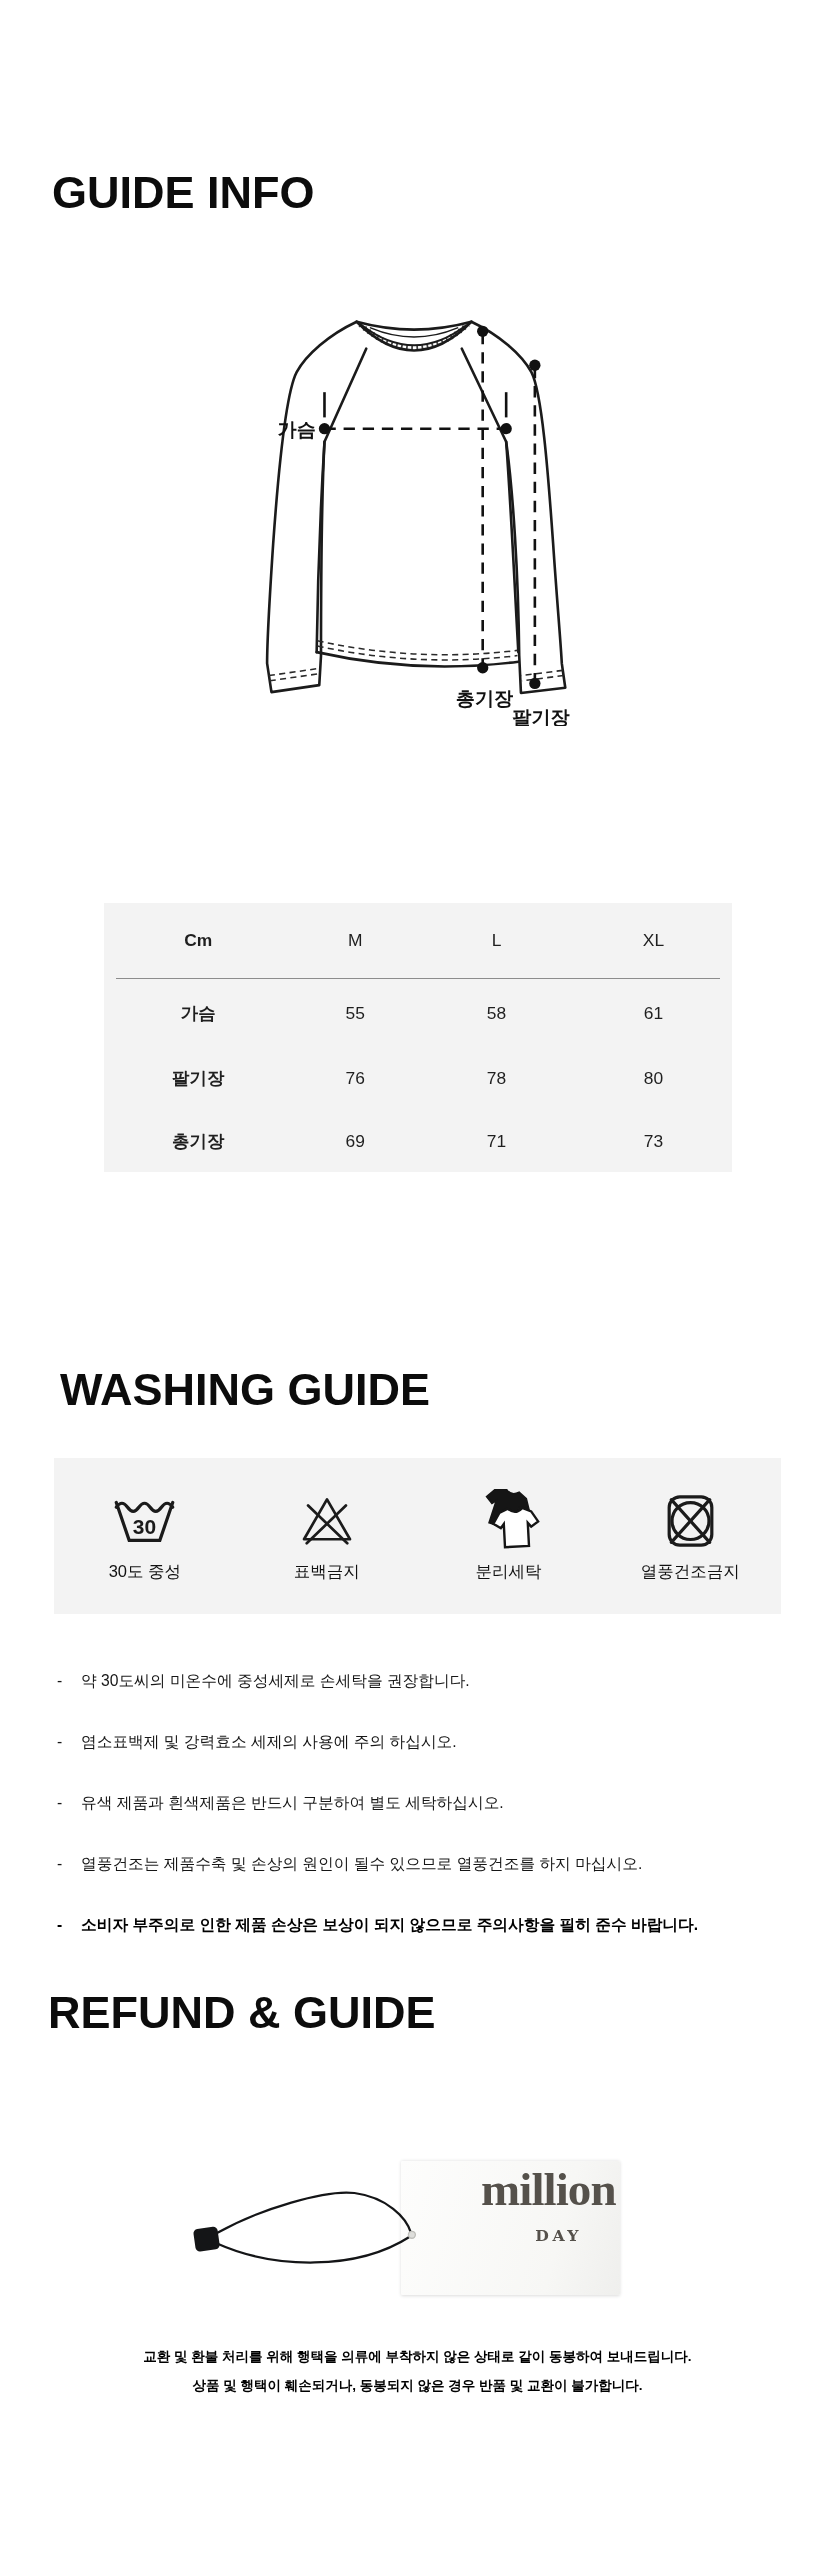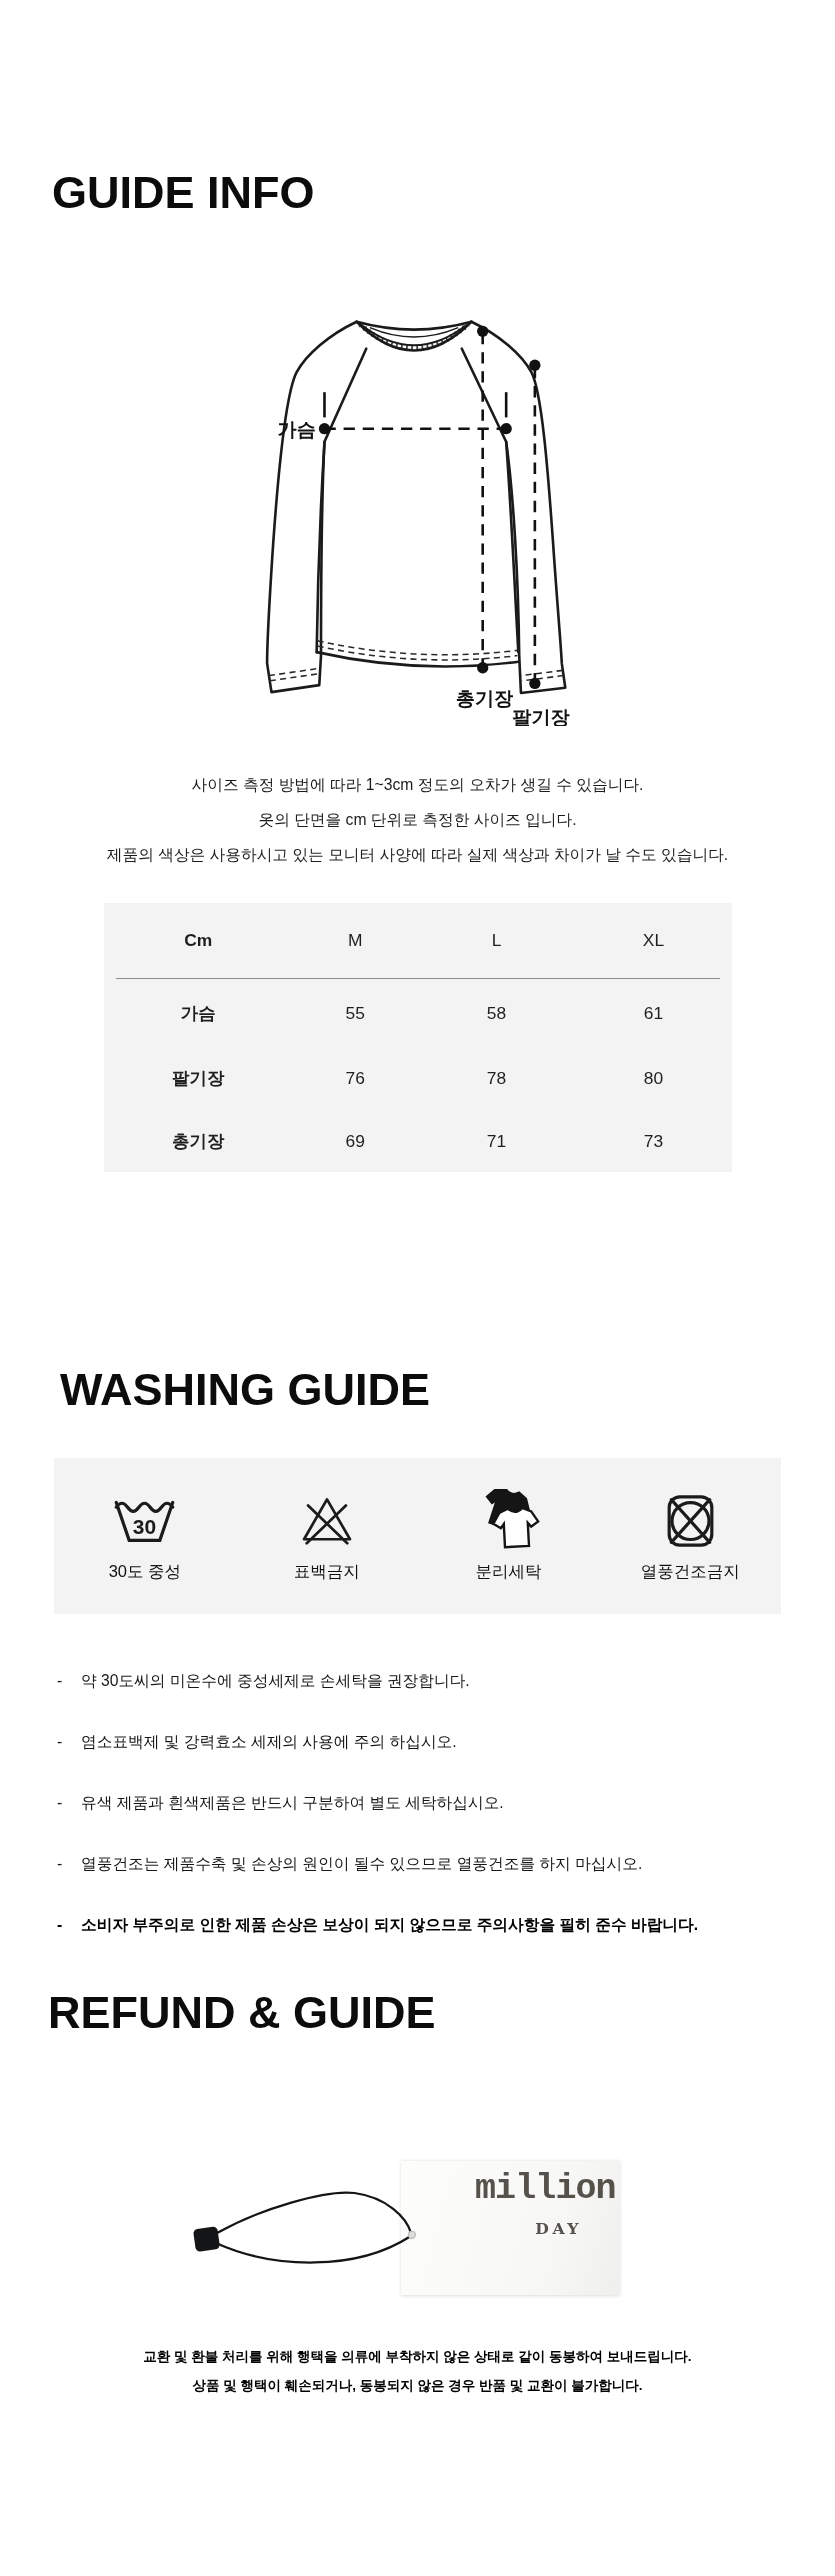--- a/index.html
+++ b/index.html
@@ -26,24 +26,24 @@
   
   .instructions{left:57px;top:1670px;width:748px;}
   .inst-row{display:flex;margin-bottom:40px;font-size:15.7px;line-height:21px;color:#161616;}
   .inst-bullet{width:24px;flex:0 0 24px;}
   .inst-row.bold{font-weight:700;color:#000;}
   
   .tag-figure{left:130px;top:2071px;width:522px;height:244px;}
   .tag-card{position:absolute;left:271px;top:90px;width:219px;height:134px;border-radius:1.7px;
             background:linear-gradient(105deg,#fdfdfc 0%,#f7f7f5 70%,#efefed 100%);
             box-shadow:0 0.9px 3.5px rgba(0,0,0,0.14);}
-  .tag-brand{font-family:Liberation Mono, monospace;font-weight:700;font-size:35px;
+  .tag-brand{font-family:Liberation Serif, serif;font-weight:700;font-size:47px;
              line-height:43px;color:#55514b;text-align:right;padding:7px 4.3px 0 0;letter-spacing:-0.9px;}
   .tag-sub{font-family:"DejaVu Serif","Liberation Serif",serif;font-weight:700;font-size:15.7px;
-           letter-spacing:3.5px;color:#55514b;text-align:right;padding-right:38px;margin-top:8px;}
+           letter-spacing:3.5px;color:#55514b;text-align:right;padding-right:38px;margin-top:15px;}
   .tag-cord-svg{position:absolute;left:0;top:0;pointer-events:none;}
   
   .refund-notes{left:0;top:2342px;width:835px;text-align:center;font-size:13.5px;font-weight:700;
                 line-height:29px;color:#000;}
   .refund-notes p{margin:0;}
   svg text.k-label{font-family:"Liberation Sans","DejaVu Sans",sans-serif;font-weight:700;}
 </style>
 </head>
 <body>
 
@@ -95,25 +95,20 @@
           <circle cx="325" cy="438" r="6.5"></circle>
         <circle cx="385" cy="90" r="6.5"></circle>
           <circle cx="385" cy="456" r="6.5"></circle>
       </g>
       <text class="k-label" x="133" y="171" text-anchor="end" font-size="22" fill="#111">가슴</text>
       <text class="k-label" x="327" y="481" text-anchor="middle" font-size="22" fill="#111">총기장</text>
       <text class="k-label" x="392" y="503" text-anchor="middle" font-size="22" fill="#111">팔기장</text>
     </svg>
   </div>
 
-  <div class="abs notes" style="top:767px;">
-    <p>사이즈 측정 방법에 따라 1~3cm 정도의 오차가 생길 수 있습니다.</p>
-    <p>옷의 단면을 cm 단위로 측정한 사이즈 입니다.</p>
-    <p>제품의 색상은 사용하시고 있는 모니터 사양에 따라 실제 색상과 차이가 날 수도 있습니다.</p>
-  </div>
 
   <div class="abs size-table">
     <div class="t-row t-head" style="top:0;height:75px;">
       <div class="t-cell">Cm</div>
       <div class="t-cell t-size">M</div>
       <div class="t-cell t-size">L</div>
       <div class="t-cell t-size">XL</div>
     </div>
     <div class="t-divider"></div>
     <div class="t-row" style="top:78px;height:64px;">

